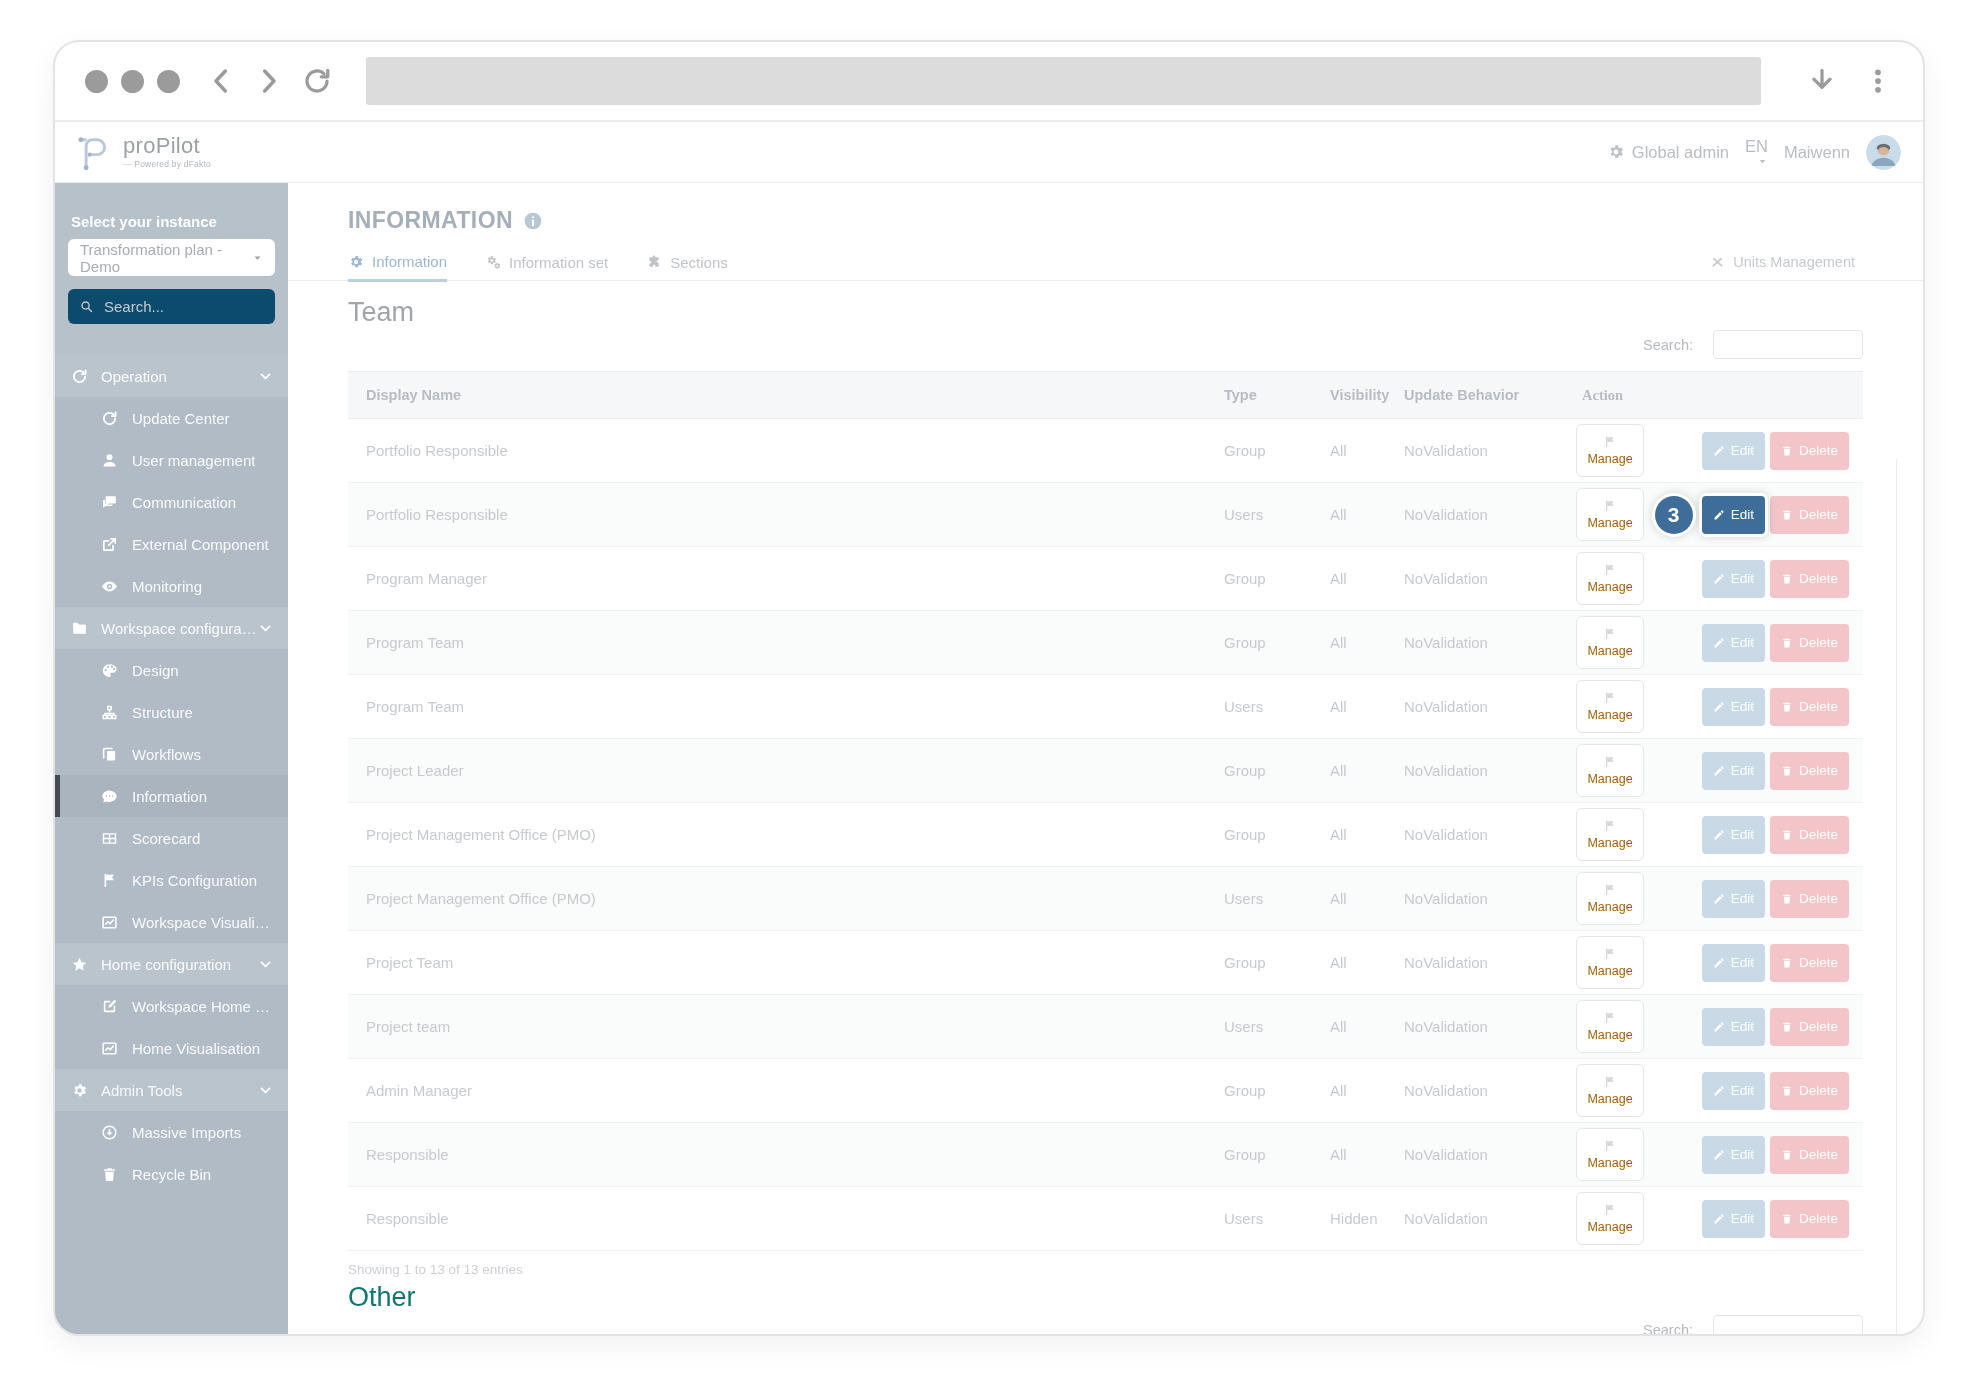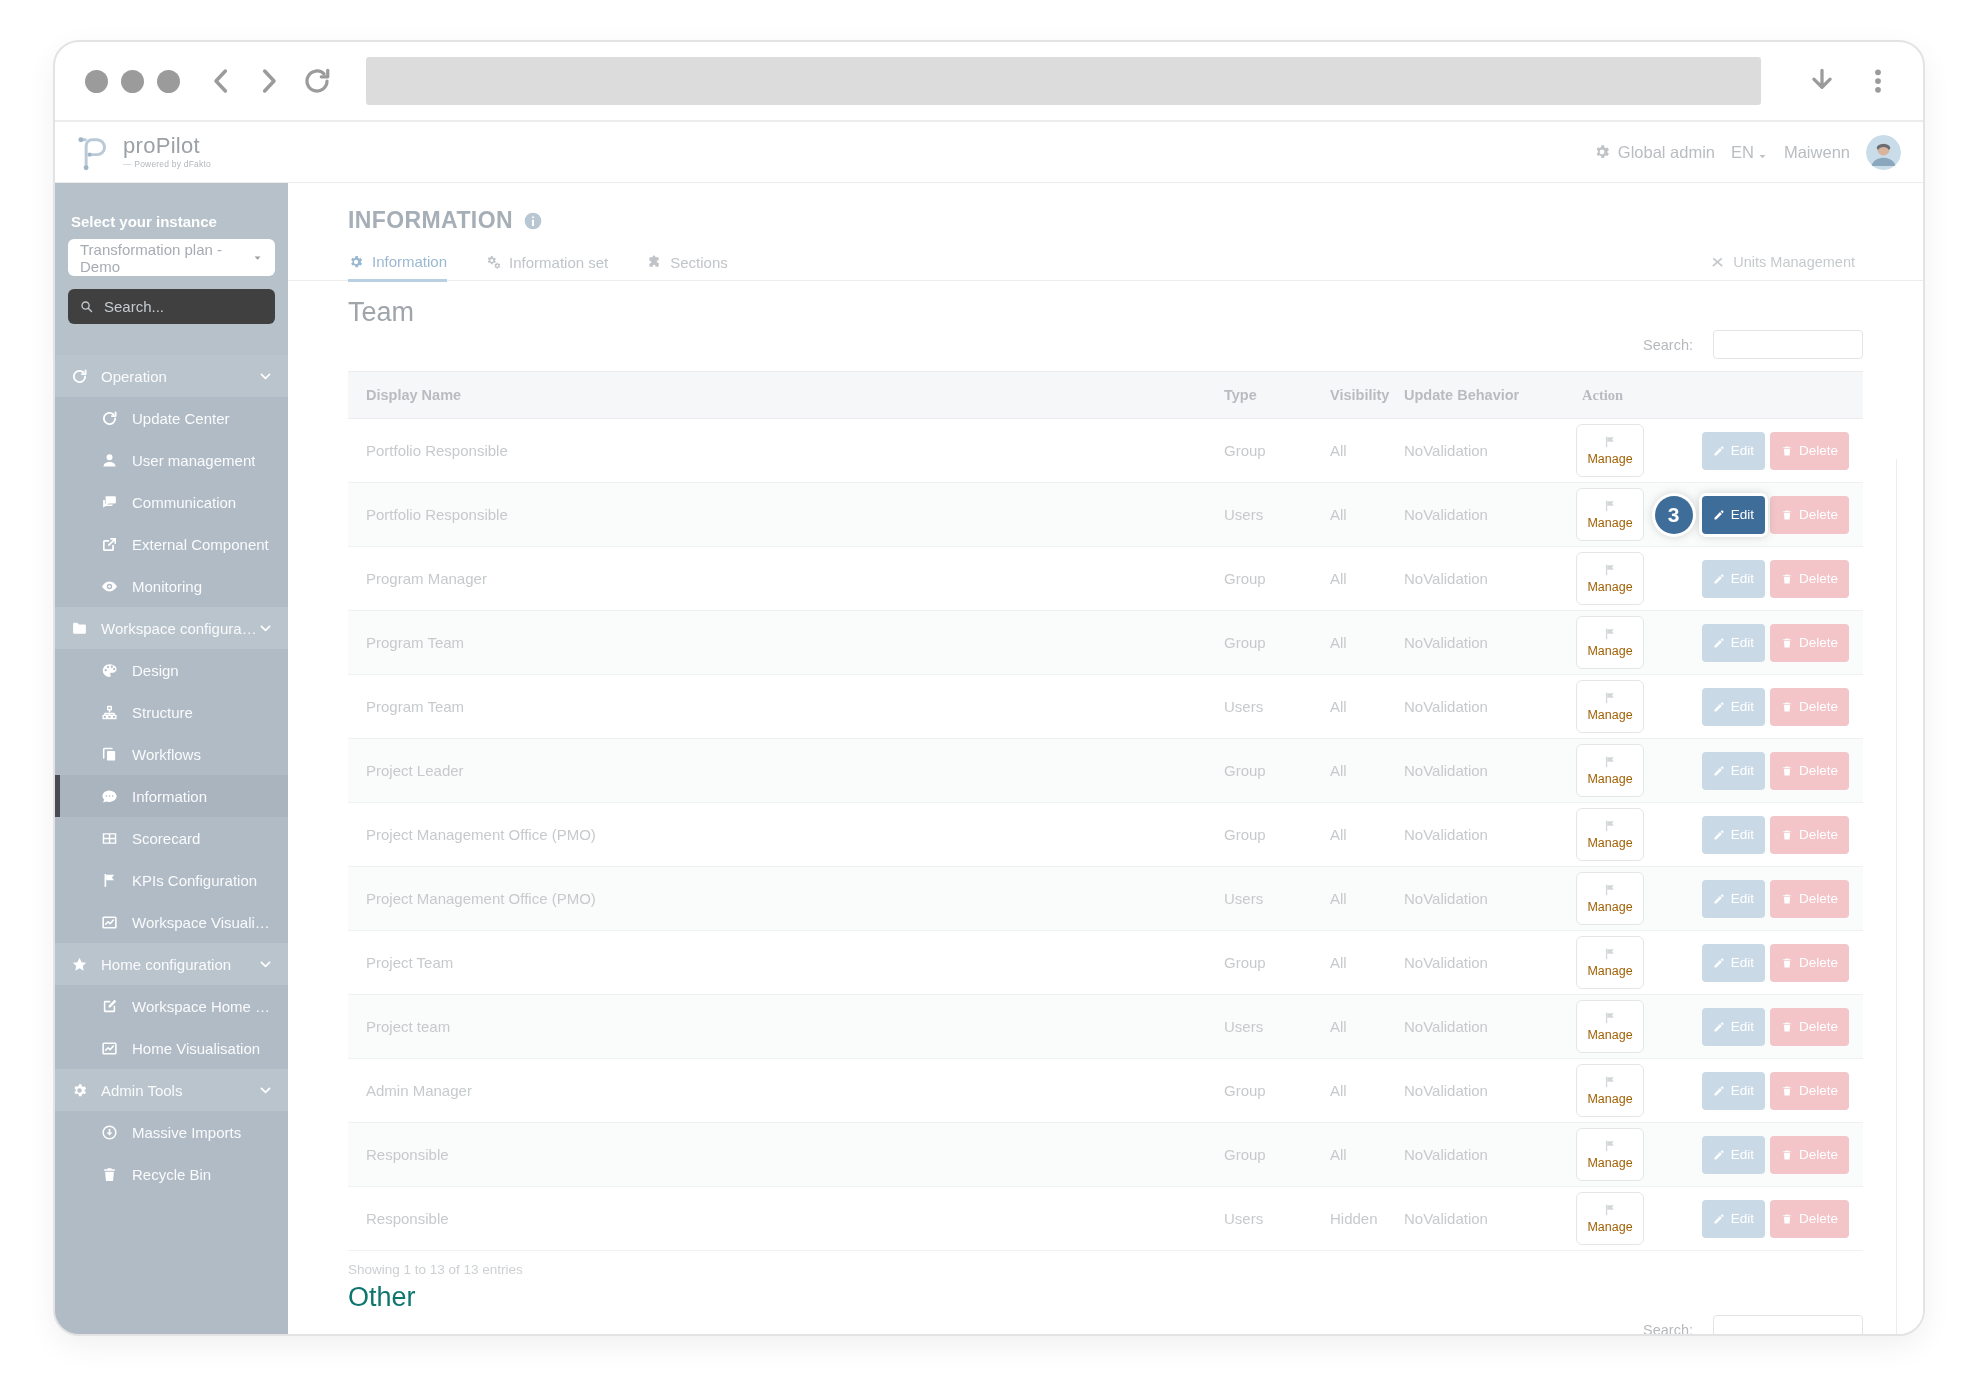--- a/index.html
+++ b/index.html
@@ -27,30 +27,30 @@
   .logo{display:flex;align-items:center;gap:8px;}
   .logo-mark{width:42px;height:42px;}
   .logo-texts{display:flex;flex-direction:column;line-height:1;}
   .logo-name{font-size:22px;color:#9ba1a7;letter-spacing:.3px;}
   .logo-sub{font-size:8.5px;color:#b3b7bb;margin-top:3px;letter-spacing:.2px;}
   .logo-sub:before{content:"— ";color:#c8cccf;}
   .account{margin-left:auto;display:flex;align-items:center;gap:16px;color:#b9bdc1;font-size:16.5px;}
   .account .ic{width:18px;height:18px;color:#bfc3c7;display:inline-flex;}
   .account .ic.small{width:11px;height:11px;margin-left:3px;}
   .admin{display:flex;align-items:center;gap:7px;cursor:pointer;}
-  .lang{display:flex;align-items:flex-end;cursor:pointer;}
+  .lang{display:flex;align-items:flex-end;cursor:pointer;flex-direction:column;}
   .avatar{width:35px;height:35px;border-radius:50%;overflow:hidden;flex:0 0 auto;cursor:pointer;}
   
   .bodyrow{flex:1;display:flex;min-height:0;}
   
   .sidebar{width:233px;flex:0 0 auto;background:#b7c1ca;color:#fafbfc;display:flex;flex-direction:column;overflow:hidden;}
   .instance-label{margin:30px 16px 9px 16px;font-size:15px;font-weight:bold;color:#fdfefe;}
   .selectbox{margin:0 13px;background:#fff;border-radius:6px;height:37px;display:flex;align-items:center;justify-content:space-between;padding:0 12px;color:#a7acb2;font-size:15px;cursor:pointer;}
   .selectbox .caret{width:12px;height:12px;color:#9aa0a6;display:inline-flex;}
-  .sidesearch{margin:13px 13px 0 13px;background:#404040;border-radius:6px;height:35px;display:flex;align-items:center;gap:8px;padding:0 11px;}
+  .sidesearch{margin:13px 13px 0 13px;background:#0c4a6e;border-radius:6px;height:35px;display:flex;align-items:center;gap:8px;padding:0 11px;}
   .sidesearch .ic{width:15px;height:15px;color:#c3c8cd;display:inline-flex;flex:0 0 auto;}
   .sidesearch input{border:none;outline:none;flex:1;font-size:15px;color:#9aa0a6;font-family:inherit;background:transparent;min-width:0;}
   .sidesearch input::placeholder{color:#c6cbd0;}
   .sidenav{margin-top:31px;display:flex;flex-direction:column;}
   .nav-section{height:42px;display:flex;align-items:center;padding:0 16px;background:#bac4cd;cursor:pointer;}
   .nav-section .nav-icon{width:17px;height:17px;display:inline-flex;color:#fff;flex:0 0 auto;}
   .nav-section .nav-label{margin-left:13px;font-size:15px;flex:1;white-space:nowrap;overflow:hidden;text-overflow:ellipsis;}
   .nav-section .chev{width:13px;height:13px;color:#fff;display:inline-flex;flex:0 0 auto;}
   .nav-item{height:42px;display:flex;align-items:center;padding:0 12px 0 46px;background:#b1bbc5;cursor:pointer;}
   .nav-item .nav-icon{width:17px;height:17px;display:inline-flex;color:#fff;flex:0 0 auto;}

